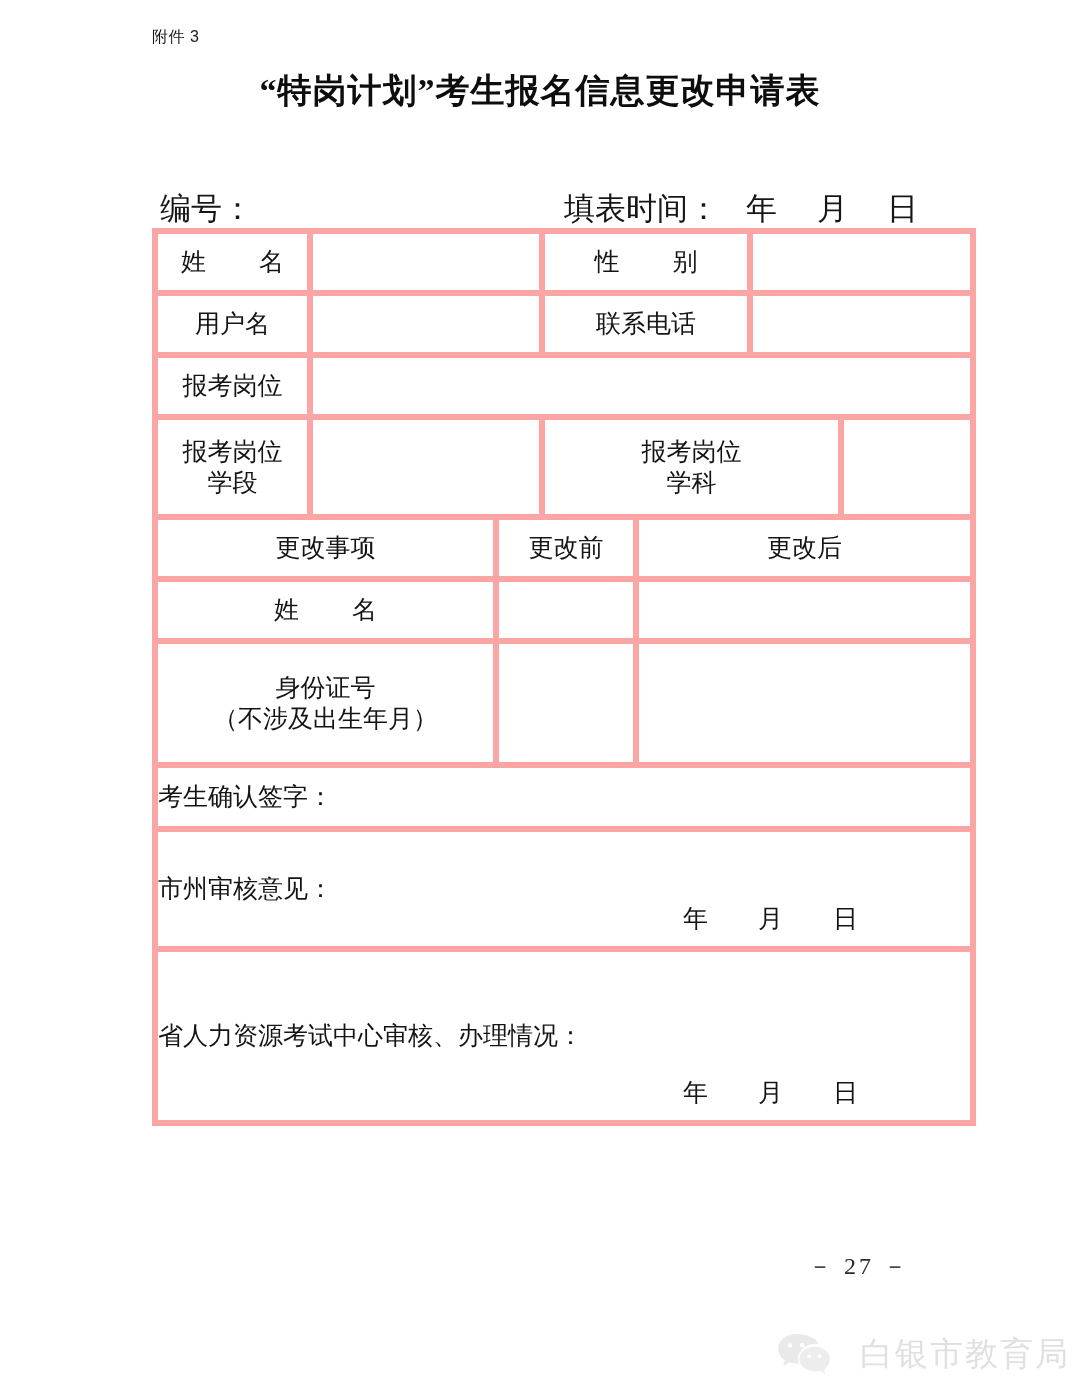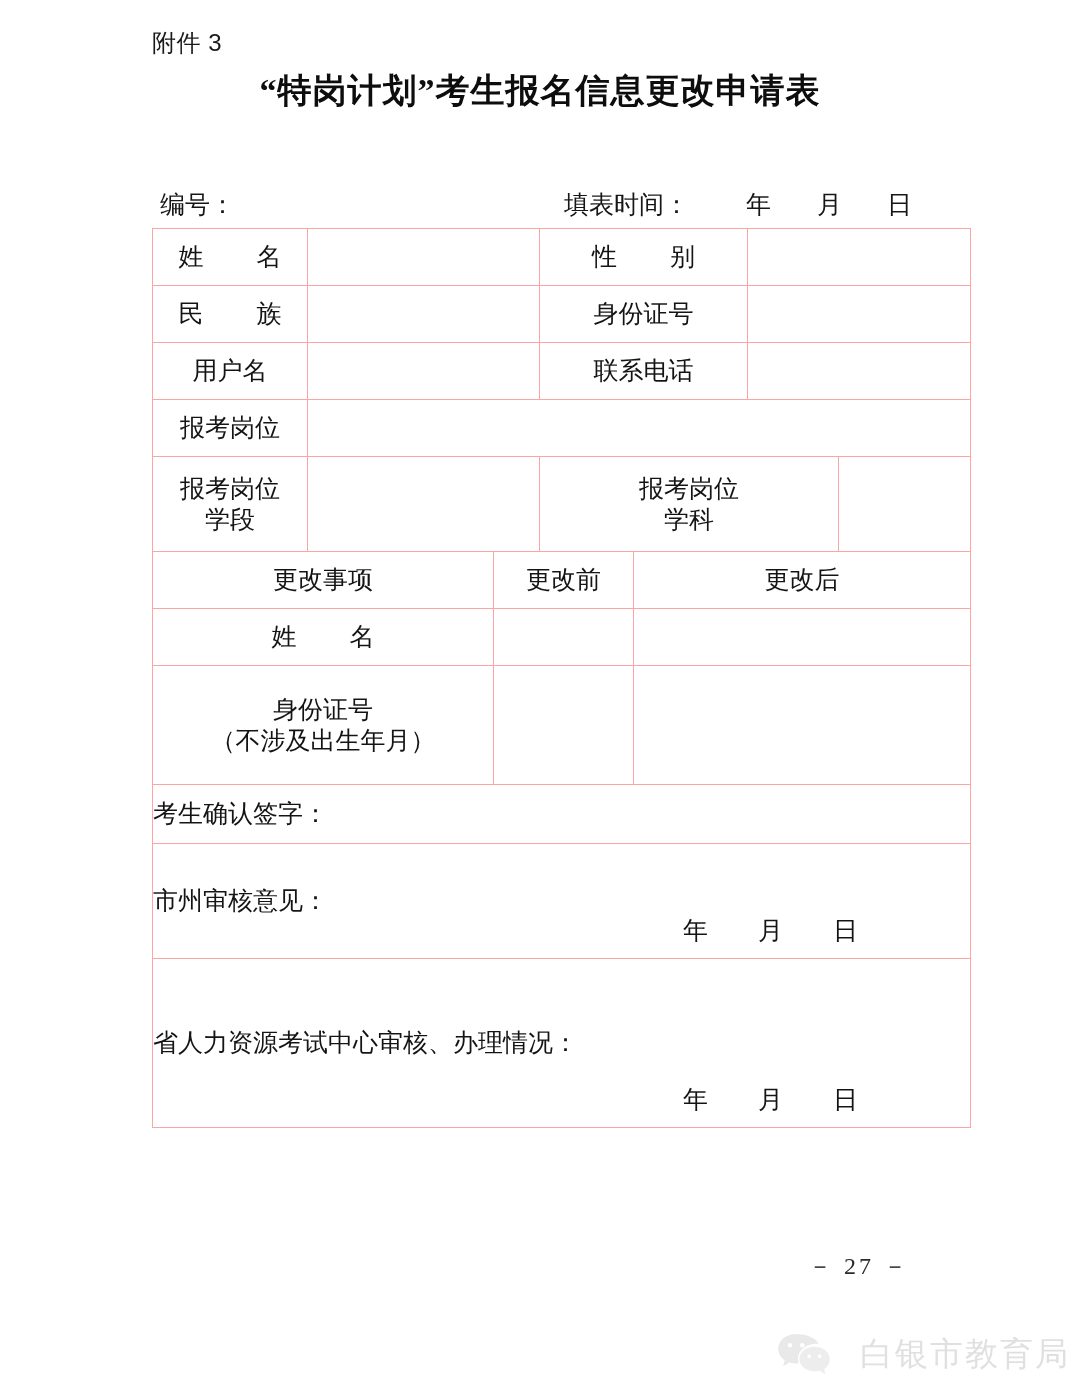--- a/index.html
+++ b/index.html
@@ -15,21 +15,21 @@
     color: #141414;
     overflow: hidden;
   }
 
   
   .attach-label {
     position: absolute;
     left: 152px;
     top: 27px;
     font-family: "Liberation Sans", "DejaVu Sans", sans-serif;
-    font-size: 24px;
+    font-size: 16px;
     letter-spacing: 0.5px;
     color: #1a1a1a;
     white-space: nowrap;
   }
 
   
   .doc-title {
     position: absolute;
     left: 0;
     top: 68px;
@@ -43,21 +43,21 @@
     white-space: nowrap;
   }
 
   
   .meta-row {
     position: absolute;
     left: 152px;
     top: 188px;
     width: 818px;
     height: 34px;
-    font-size: 25px;
+    font-size: 31px;
     color: #161616;
   }
   .meta-serial {
     position: absolute;
     left: 8px;
     top: 0;
     white-space: nowrap;
   }
   .meta-date-label {
     position: absolute;
@@ -72,21 +72,21 @@
   
   .form-table {
     position: absolute;
     left: 152px;
     top: 228px;
     width: 818px;
     border-collapse: collapse;
     table-layout: fixed;
   }
   .form-table td {
-    border: 1px solid #fca5a5;
+    border: 6px solid #fca5a5;
     padding: 0;
     font-size: 25px;
     color: #141414;
     vertical-align: middle;
     line-height: 1.25;
   }
   .lbl {
     text-align: center;
     white-space: nowrap;
   }
@@ -199,26 +199,20 @@
   </colgroup>
 
   <tbody>
       <tr>
     <td class="lbl lbl-wide h58">姓　名</td>
     <td class="blank h58" colspan="2"></td>
     <td class="lbl lbl-wide h58" colspan="2">性　别</td>
     <td class="blank h58" colspan="2"></td>
   </tr>
 
-  <tr>
-    <td class="lbl lbl-wide h58">民　族</td>
-    <td class="blank h58" colspan="2"></td>
-    <td class="lbl h58" colspan="2">身份证号</td>
-    <td class="blank h58" colspan="2"></td>
-  </tr>
 
   <tr>
     <td class="lbl h58">用户名</td>
     <td class="blank h58" colspan="2"></td>
     <td class="lbl h58" colspan="2">联系电话</td>
     <td class="blank h58" colspan="2"></td>
   </tr>
 
 
   <tr>

